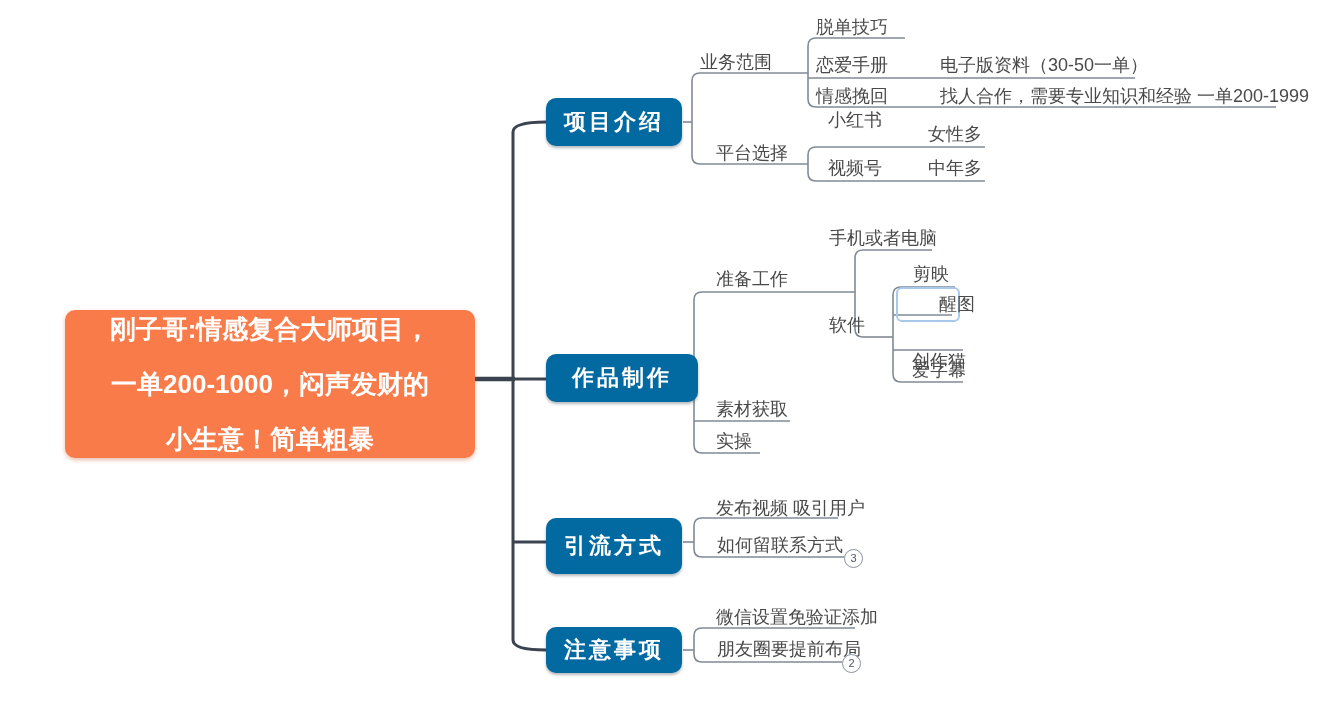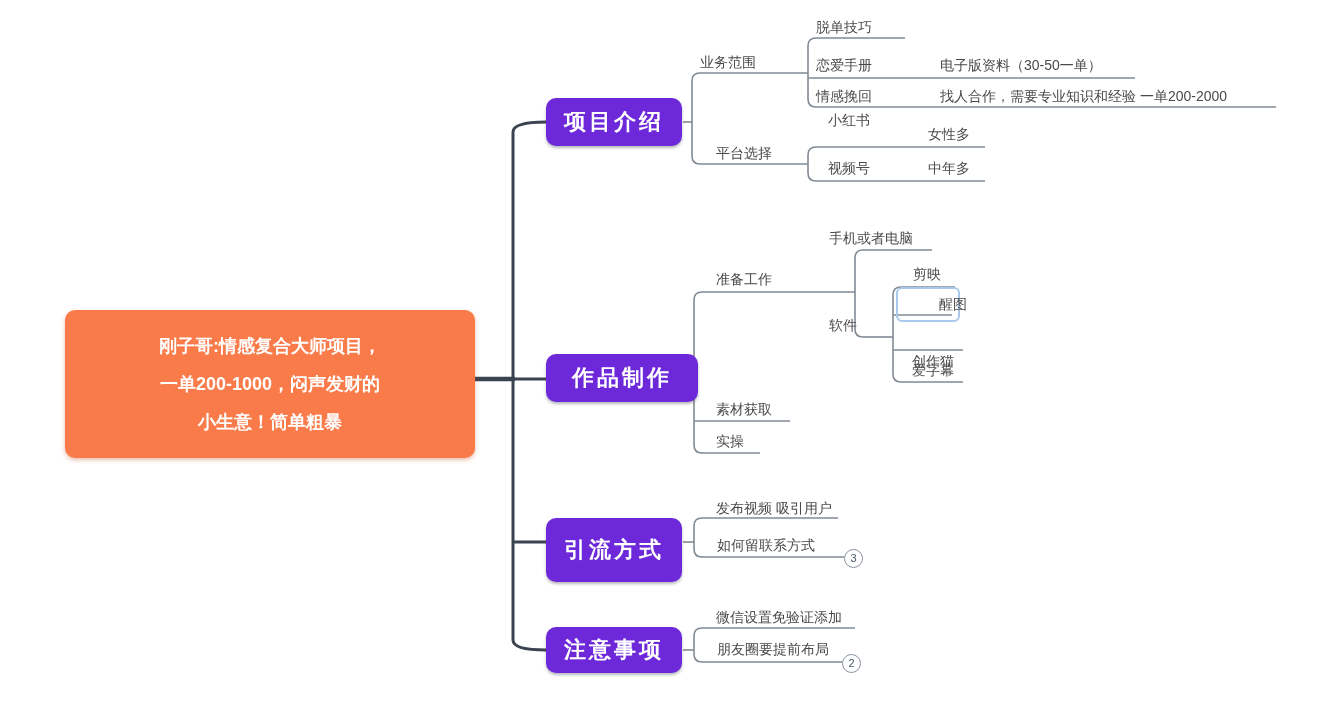--- a/index.html
+++ b/index.html
@@ -2,34 +2,34 @@
 <html><head>
 <meta charset="utf-8">
 <style>
   html,body{margin:0;padding:0;}
   body{
     width:1324px;height:714px;position:relative;background:#ffffff;
     font-family:"Liberation Sans","DejaVu Sans",sans-serif;overflow:hidden;
   }
   svg.wires{position:absolute;left:0;top:0;z-index:0;}
   .leaf{
-    position:absolute;z-index:2;font-size:14px;line-height:17px;
+    position:absolute;z-index:2;font-size:18px;line-height:17px;
     color:#4a4a4a;white-space:nowrap;
   }
   .topic-box{
-    position:absolute;z-index:2;background:#6d28d9;color:#ffffff;
+    position:absolute;z-index:2;background:#0369a1;color:#ffffff;
     font-weight:bold;font-size:22px;letter-spacing:3px;border-radius:10px;
     display:flex;align-items:center;justify-content:center;
     box-shadow:0 2px 3px rgba(45,52,65,.35);
   }
   .root-box{
     position:absolute;z-index:2;left:65px;top:310px;width:410px;height:148px;
     background:#FA7B4A;border-radius:10px;color:#ffffff;font-weight:bold;
-    font-size:18px;line-height:38px;text-align:center;
-    display:flex;flex-direction:column;align-items:center;justify-content:center;
+    font-size:26px;line-height:38px;text-align:center;
+    display:flex;flex-direction:column;align-items:center;justify-content:space-between;
     box-shadow:0 2px 4px rgba(201,90,41,.4);
   }
   .badge{
     position:absolute;z-index:3;width:17px;height:17px;background:#ffffff;
     border:1px solid #8A93A0;border-radius:50%;font-size:11px;color:#4A5462;
     display:flex;align-items:center;justify-content:center;line-height:1;
   }
   .selbox{
     position:absolute;z-index:1;border:2px solid #A9C9EC;border-radius:6px;
     background:transparent;
@@ -92,29 +92,29 @@
 </svg>
 
 <div class="root-box">
   <div>刚子哥:情感复合大师项目，</div>
   <div>一单200-1000，闷声发财的</div>
   <div>小生意！简单粗暴</div>
 </div>
 
 <div class="topic-box" style="left:546px;top:98px;width:136px;height:48px;">项目介绍</div>
 <div class="topic-box" style="left:546px;top:354px;width:152px;height:48px;">作品制作</div>
-<div class="topic-box" style="left:546px;top:518px;width:136px;height:64px;">引流方式</div>
+<div class="topic-box" style="left:546px;top:518px;width:136px;height:56px;">引流方式</div>
 <div class="topic-box" style="left:546px;top:627px;width:136px;height:46px;">注意事项</div>
 
 <div class="leaf" style="left:700px;top:54px;">业务范围</div>
 <div class="leaf" style="left:816px;top:19px;">脱单技巧</div>
 <div class="leaf" style="left:816px;top:57px;">恋爱手册</div>
 <div class="leaf" style="left:940px;top:57px;">电子版资料（30-50一单）</div>
 <div class="leaf" style="left:816px;top:88px;">情感挽回</div>
-<div class="leaf" style="left:940px;top:88px;">找人合作，需要专业知识和经验 一单200-2000</div>
+<div class="leaf" style="left:940px;top:88px;">找人合作，需要专业知识和经验 一单200-1999</div>
 <div class="leaf" style="left:716px;top:145px;">平台选择</div>
 <div class="leaf" style="left:828px;top:112px;">小红书</div>
 <div class="leaf" style="left:928px;top:126px;">女性多</div>
 <div class="leaf" style="left:828px;top:160px;">视频号</div>
 <div class="leaf" style="left:928px;top:160px;">中年多</div>
 
 <div class="leaf" style="left:716px;top:271px;">准备工作</div>
 <div class="leaf" style="left:829px;top:230px;">手机或者电脑</div>
 <div class="leaf" style="left:829px;top:317px;">软件</div>
 <div class="leaf" style="left:913px;top:266px;">剪映</div>

